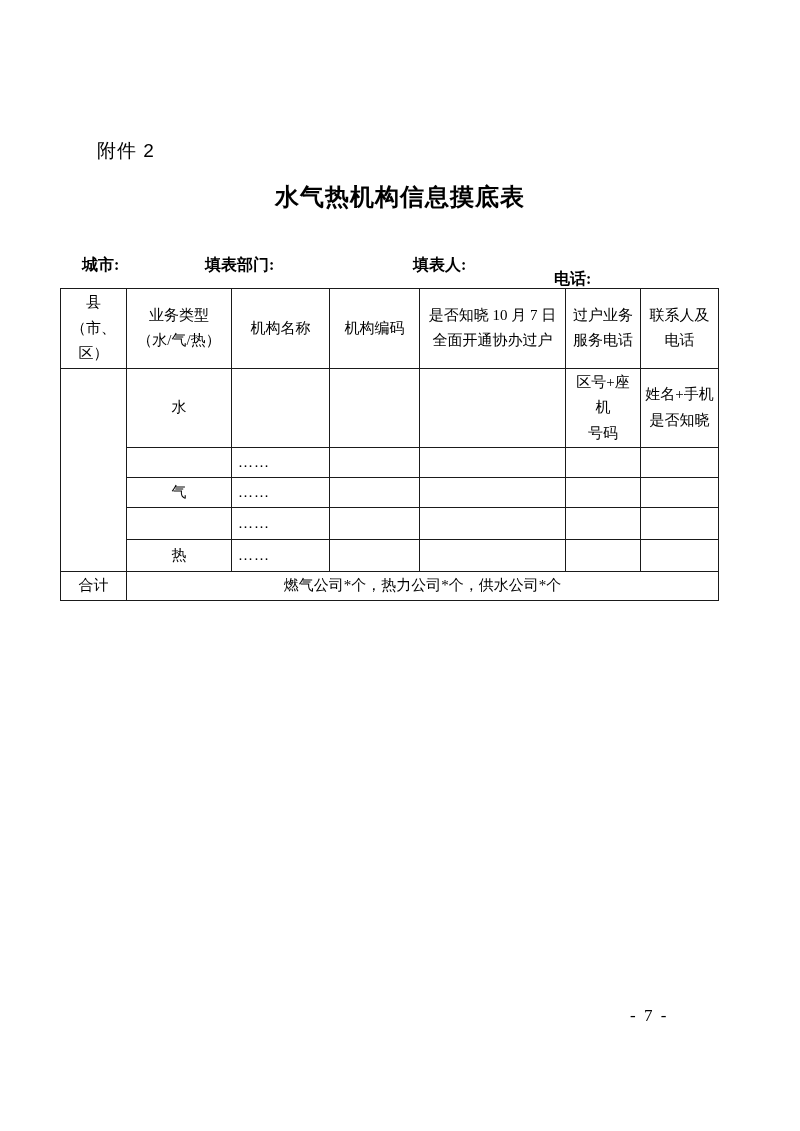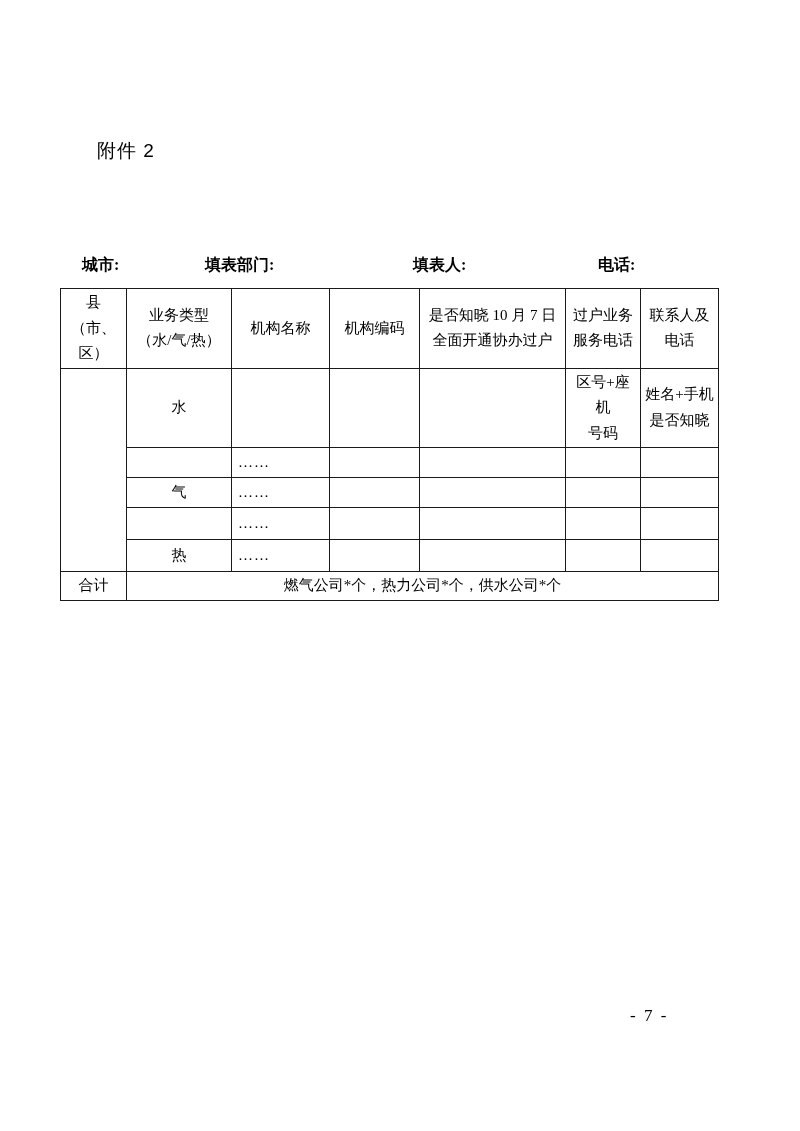--- a/index.html
+++ b/index.html
@@ -38,21 +38,21 @@
     position: absolute;
     left: 0; top: 255px; width: 100%;
     height: 24px;
     font-size: 16px;
     font-weight: bold;
   }
   .form-line span { position: absolute; top: 0; white-space: nowrap; font-family: Liberation Serif, serif; }
   .fl-city   { left: 82px; }
   .fl-dept   { left: 205px; }
   .fl-person { left: 413px; }
-  .fl-phone  { left: 598px; }
+  .fl-phone  { left: 554px; margin-top: 14px; }
 
   table.survey {
     position: absolute;
     left: 60px; top: 288px;
     width: 658px;
     border-collapse: collapse;
     table-layout: fixed;
     font-size: 15px;
   }
   .survey th, .survey td {
@@ -84,20 +84,21 @@
     white-space: nowrap;
   }
 </style>
 </head>
 <body>
 
 <div class="page">
 
   <div class="attachment-label">附件 2</div>
 
+  <div class="doc-title">水气热机构信息摸底表</div>
 
   <div class="form-line">
     <span class="fl-city">城市:</span>
     <span class="fl-dept">填表部门:</span>
     <span class="fl-person">填表人:</span>
     <span class="fl-phone">电话:</span>
   </div>
 
   <table class="survey">
     <colgroup>

